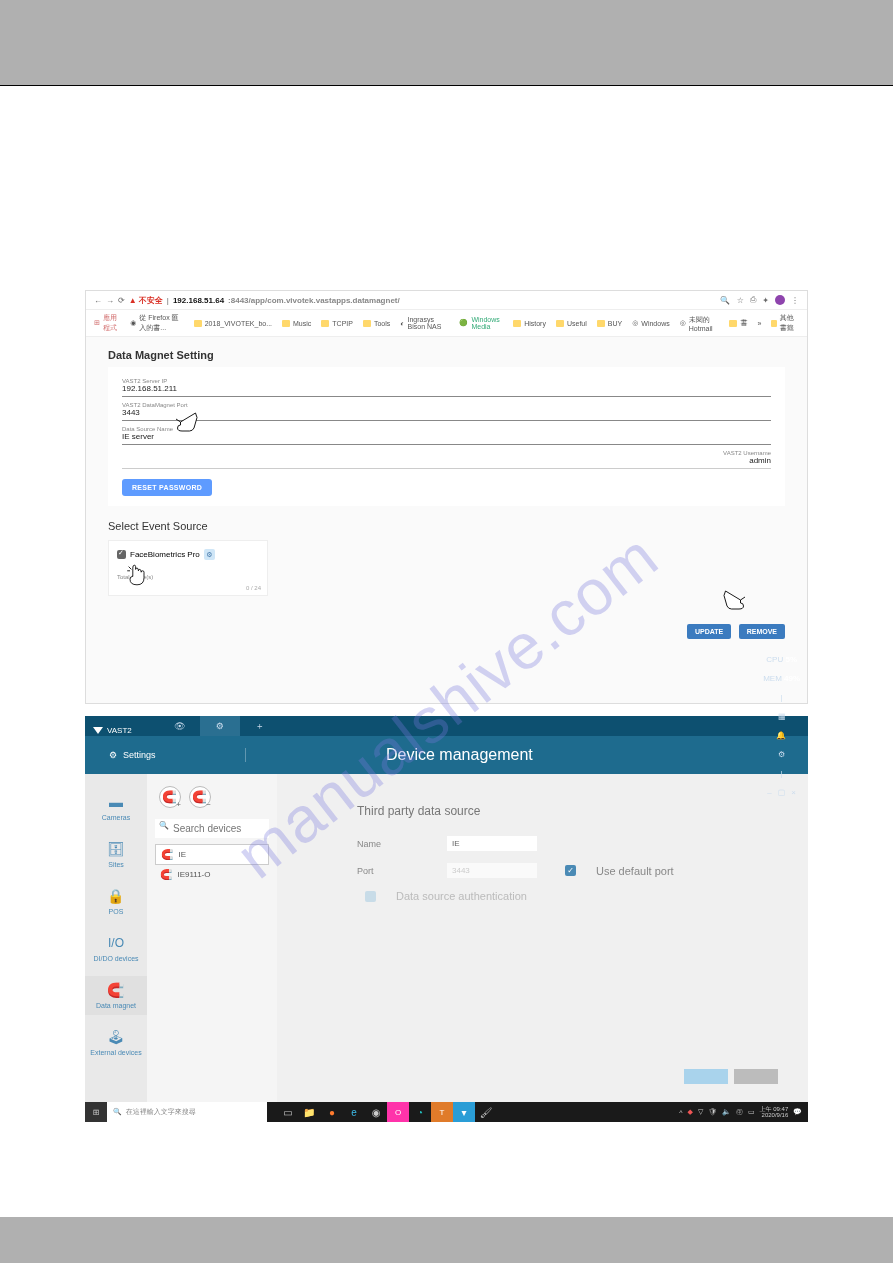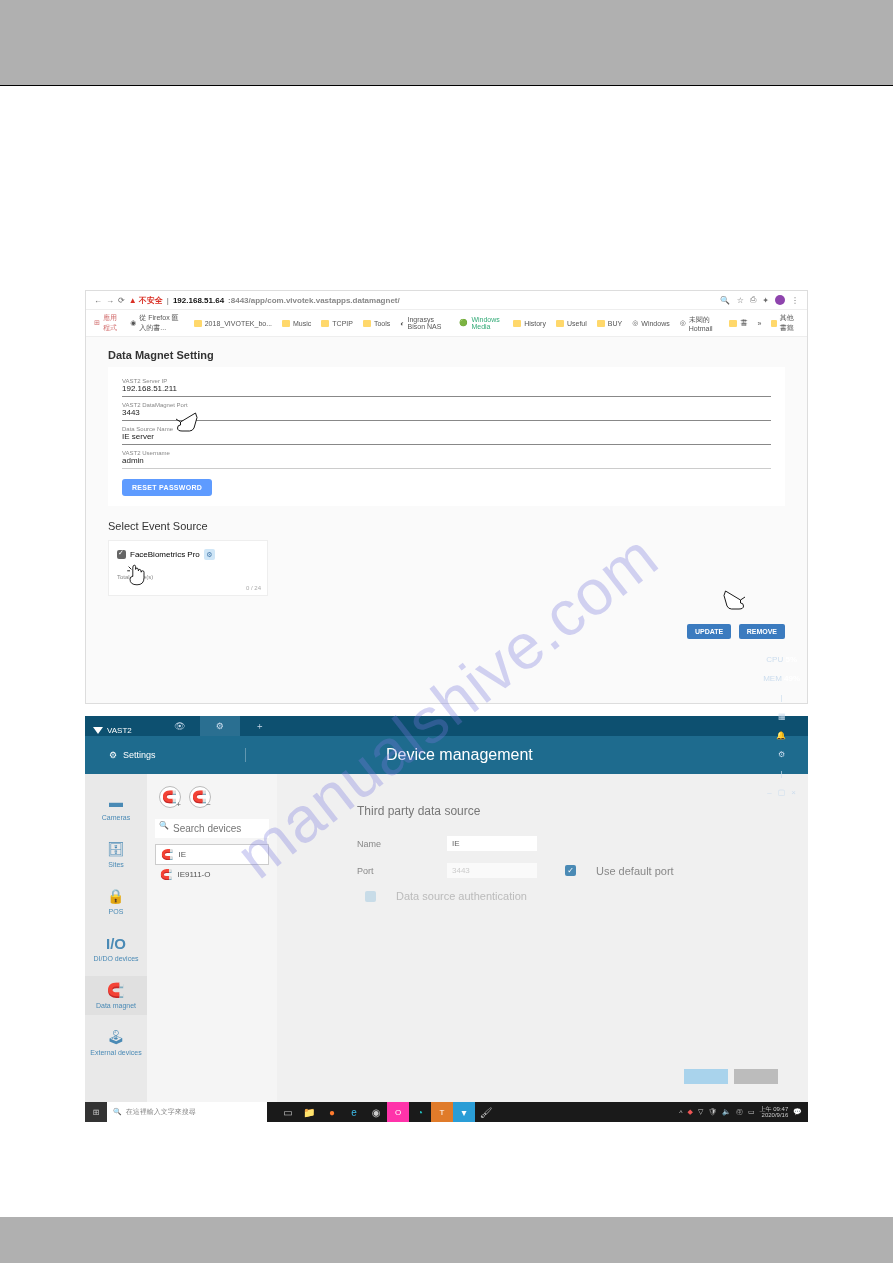--- a/index.html
+++ b/index.html
@@ -20,21 +20,21 @@
   .addr .right { margin-left: auto; display: flex; gap: 6px; align-items: center; }
   .addr .avatar { width: 10px; height: 10px; border-radius: 50%; background: #8e44ad; }
   .bm { display: flex; align-items: center; gap: 10px; font-size: 7px; color: #555; padding: 3px 8px; border-top: 1px solid #eee; border-bottom: 1px solid #eee; }
   .bm .bi { display: flex; align-items: center; gap: 3px; }
   .bm .folder { width: 8px; height: 7px; background: #ffd86b; border-radius: 1px; }
 
   .page1 { background: #fafafa; padding: 12px 22px 4px; }
   .heading1 { font-size: 11px; font-weight: 600; color: #333; margin-bottom: 6px; }
   .card { background: #fff; padding: 8px 14px 10px; }
   .field { padding: 3px 0 3px; border-bottom: 1px solid #888; margin-bottom: 2px; position: relative; }
-  .field:last-of-type { border-bottom: 1px solid #ccc; }
+  .field:last-of-type { border-bottom: 1px solid #ccc; text-align: right; }
   .field .lbl { font-size: 6px; color: #888; display: block; }
   .field .val { font-size: 8px; color: #222; display: block; }
   .reset { margin-top: 8px; background: #5e9bff; color: #fff; border: none; border-radius: 3px; font-size: 7px; font-weight: 600; padding: 5px 10px; letter-spacing: 0.3px; }
 
   .heading2 { font-size: 11px; font-weight: 500; color: #333; margin: 14px 0 8px; }
   .source-card { background: #fff; width: 160px; height: 56px; border: 1px solid #eee; padding: 8px; position: relative; }
   .source-top { display: flex; align-items: center; gap: 4px; font-size: 8px; }
   .chk { width: 9px; height: 9px; background: #666; border-radius: 2px; position: relative; }
   .chk::after { content: "✓"; color: #fff; font-size: 7px; position: absolute; top: -1px; left: 1px; }
   .gear-badge { width: 11px; height: 11px; background: #cfe6f7; border-radius: 2px; display: flex; align-items: center; justify-content: center; color: #4a7dad; font-size: 7px; }
@@ -287,21 +287,21 @@
         </div>
         <div class="navi">
           <span class="ic">🗄</span>
           <span>Sites</span>
         </div>
         <div class="navi">
           <span class="ic">🔒</span>
           <span>POS</span>
         </div>
         <div class="navi">
-          <span class="ic" style="font-weight:bold;font-size:15px;">I/O</span>
+          <span class="ic" style="font-weight:normal;font-size:12px;">I/O</span>
           <span>DI/DO devices</span>
         </div>
         <div class="navi active">
           <span class="ic">🧲</span>
           <span>Data magnet</span>
         </div>
         <div class="navi">
           <span class="ic">🕹</span>
           <span>External devices</span>
         </div>

